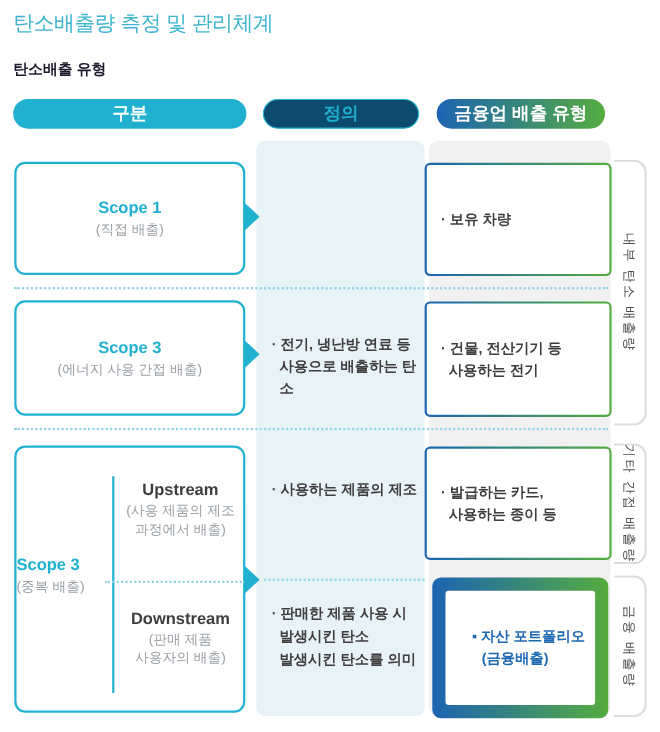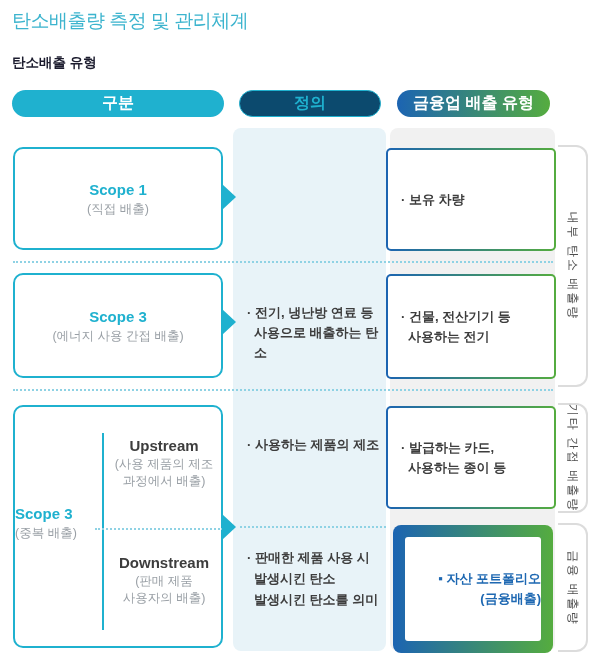--- a/index.html
+++ b/index.html
@@ -65,21 +65,21 @@
   .fin1 { top:148px; height:103px; } .fin2 { top:274px; height:105px; } .fin3 { top:406px; height:103px; }
   .fin-inner {
     width:100%; height:100%; box-sizing:border-box; background:#ffffff; border-radius:3px;
     display:flex; flex-direction:column; justify-content:center; padding-left:13px;
     font-size:13px; font-weight:700; color:var(--text_dark); line-height:20px;
   }
   .fin-thick {
     left:393px; top:525px; width:160px; height:128px; box-sizing:border-box; border-radius:8px; padding:12px;
     background:linear-gradient(90deg, var(--gradient_blue), var(--gradient_green));
   }
-  .fin-thick .fin-inner { border-radius:3px; padding-left:11px; color:var(--finance_text_blue);text-align:right; }
+  .fin-thick .fin-inner { border-radius:3px; padding-left:24px; color:var(--finance_text_blue); }
   .fin-thick .cont { padding-left:9px; }
 
   .bracket {
     width:30px; border:2px solid var(--bracket_gray); border-left:none;
     border-radius:0 12px 12px 0; box-sizing:border-box; left:558px;
   }
   .bracket1 { top:145px; height:242px; }
   .bracket2 { top:403px; height:110px; }
   .bracket3 { top:523px; height:129px; }
   .bracket-label {

